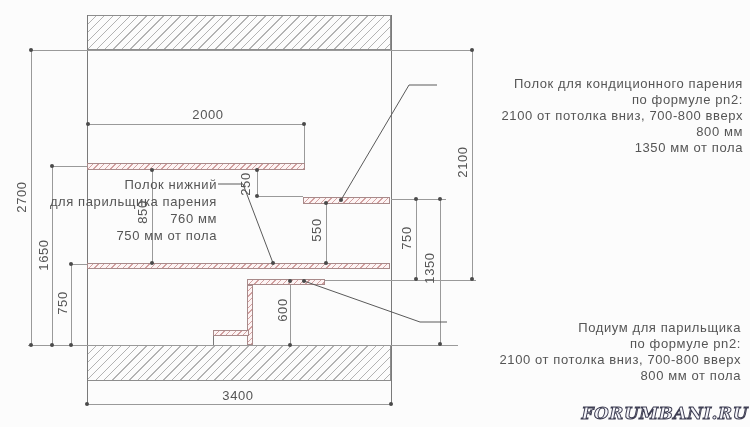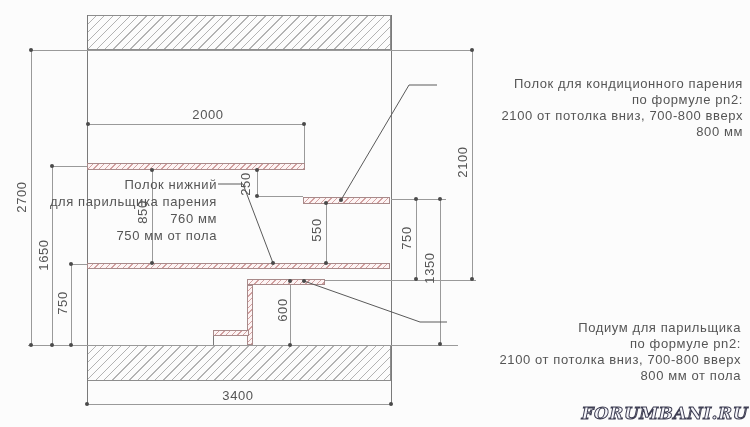--- a/index.html
+++ b/index.html
@@ -128,20 +128,21 @@
   <div class="dim-label vert" style="left:282px; top:310px;">600</div>
   <div class="dim-label vert" style="left:406px; top:238px;">750</div>
   <div class="dim-label vert" style="left:429px; top:268px;">1350</div>
   <div class="dim-label vert" style="left:462px; top:162px;">2100</div>
 
   <div class="ann" style="right:7px; top:76px;">
     <div>Полок для кондиционного парения</div>
     <div>по формуле pn2:</div>
     <div>2100 от потолка вниз, 700-800 вверх</div>
     <div>800 мм</div>
+    <div>1350 мм от пола</div>
   </div>
 
   <div class="ann left-block" style="right:533px; top:176px;">
     <div>Полок нижний</div>
     <div>для парильщика парения</div>
     <div>760 мм</div>
     <div>750 мм от пола</div>
   </div>
 
   <div class="ann" style="right:9px; top:320px;">

